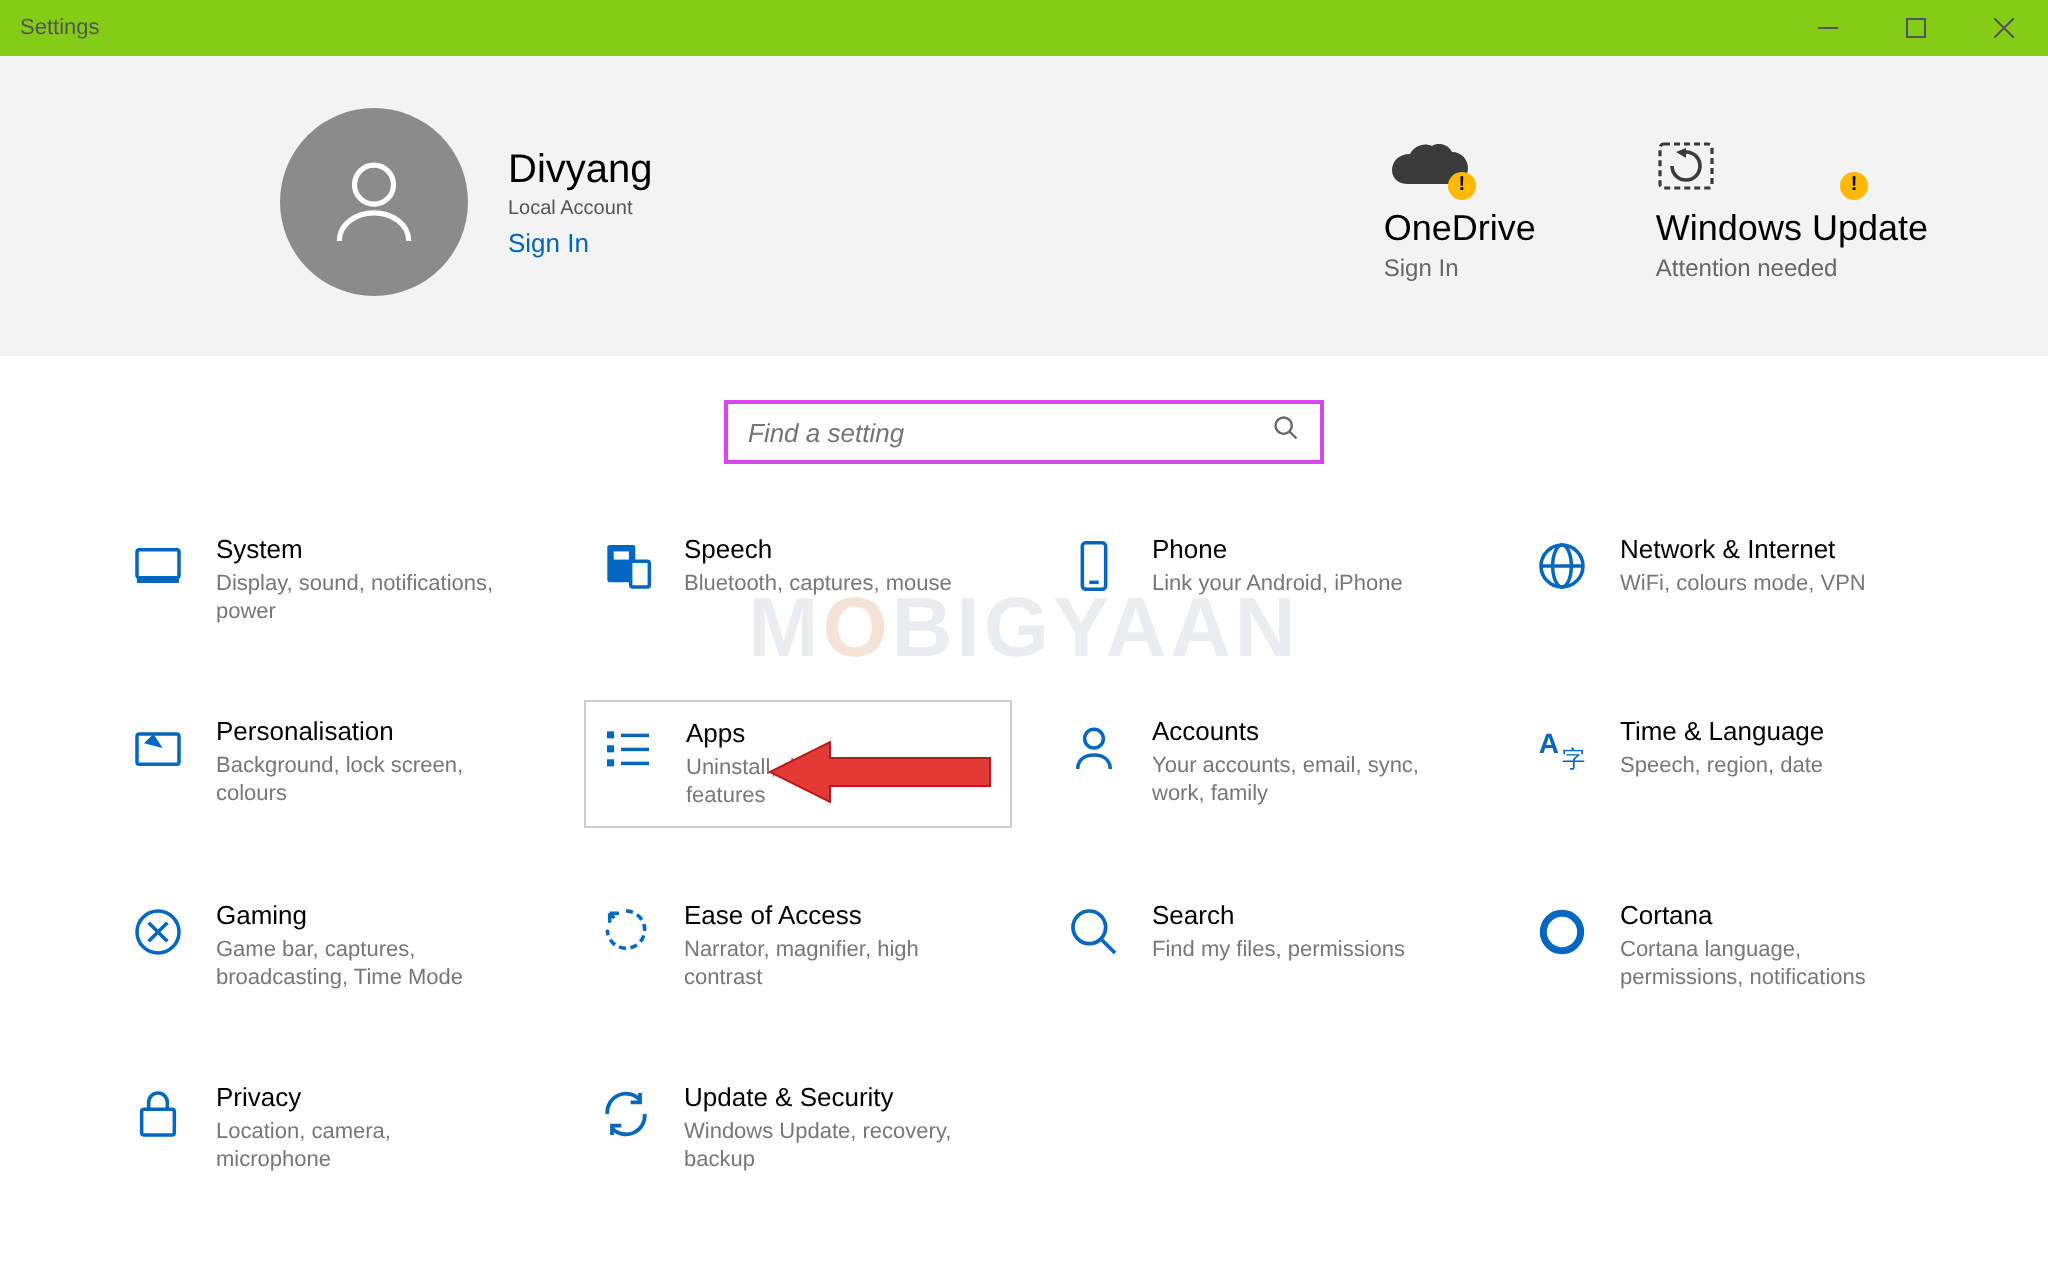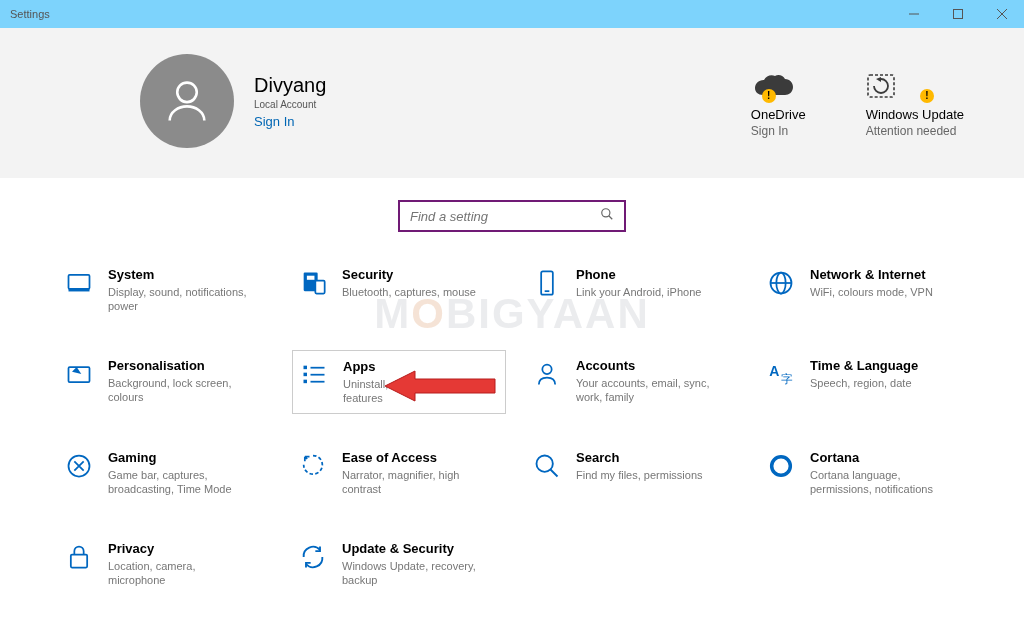--- a/index.html
+++ b/index.html
@@ -1,52 +1,52 @@
 <!DOCTYPE html>
 <html><head>
   <meta charset="utf-8">
   <style>
     * { box-sizing: border-box; margin: 0; padding: 0; font-family: "Segoe UI", Tahoma, sans-serif; }
     body { width: 1024px; height: 639px; background: #fff; overflow: hidden; position: relative; }
 
     
-    .titlebar { height: 28px; display: flex; align-items: center; justify-content: space-between; padding: 0 0 0 10px; background: #7dd3fc; }
+    .titlebar { height: 28px; display: flex; align-items: center; justify-content: space-between; padding: 0 0 0 10px; background: #84cc16; }
     .titlebar .title { font-size: 11px; color: #555; }
     .titlebar .controls { display: flex; }
     .titlebar .controls .btn { width: 44px; height: 28px; display: flex; align-items: center; justify-content: center; }
     .titlebar .controls svg { stroke: #555; }
 
     
     .header { background: #f3f3f3; padding: 26px 60px 30px 140px; display: flex; justify-content: space-between; align-items: center; }
     .user-block { display: flex; align-items: center; gap: 20px; }
     .avatar { width: 94px; height: 94px; border-radius: 50%; background: #8b8b8b; display: flex; align-items: center; justify-content: center; }
     .avatar svg { stroke: #fff; }
     .user-info .name { font-size: 20px; font-weight: 400; color: #000; }
     .user-info .subtext { font-size: 10px; color: #555; margin-top: 2px; }
     .user-info .signin { font-size: 13px; color: #0066b4; margin-top: 4px; cursor: pointer; }
     .status-items { display: flex; gap: 60px; }
     .status-item { text-align: left; }
     .status-item .icon-wrap { height: 36px; display: flex; align-items: flex-end; justify-content: flex-start; margin-bottom: 6px; position: relative; }
     .status-item .icon-wrap .badge { position: absolute; bottom: -2px; right: 30px; width: 14px; height: 14px; background: #ffb900; border-radius: 50%; display:flex;align-items:center;justify-content:center;font-size:10px;color:#000;font-weight:bold; }
-    .status-item .s-title { font-size: 13px; color: #000; text-align: right; }
+    .status-item .s-title { font-size: 18px; color: #000; text-align: right; }
     .status-item .s-sub { font-size: 12px; color: #666; margin-top: 2px; }
 
     
     .search-wrap { display: flex; justify-content: center; padding: 22px 0; }
-    .search { width: 228px; height: 32px; border: 2px solid #701a75; display: flex; align-items: center; padding: 0 10px; }
+    .search { width: 300px; height: 32px; border: 2px solid #d946ef; display: flex; align-items: center; padding: 0 10px; }
     .search input { flex: 1; border: none; outline: none; font-size: 13px; font-style: italic; color: #666; background: transparent; }
     .search .sicon svg { stroke: #666; }
 
     
     .grid { padding: 5px 50px 0 58px; display: grid; grid-template-columns: repeat(4, 1fr); gap: 28px 20px; }
     .cat { display: flex; gap: 14px; padding: 8px 6px; cursor: pointer; position: relative; }
     .cat.highlighted { border: 1px solid #ccc; }
     .cat .cicon { width: 30px; flex-shrink: 0; display: flex; justify-content: center; padding-top: 2px; }
     .cat .cicon svg { stroke: #0067c0; fill: none; }
-    .cat .ctext .ct-title { font-size: 13px; color: #000; font-weight: bold; }
+    .cat .ctext .ct-title { font-size: 13px; color: #000; }
     .cat .ctext .ct-sub { font-size: 11px; color: #777; margin-top: 3px; line-height: 1.3; max-width: 140px; }
 
     
     .arrow-ann { position: absolute; left: 380px; top: 366px; z-index: 10; pointer-events:none; }
 
     
     .watermark { position: absolute; left: 50%; top: 290px; transform: translateX(-50%); font-size: 42px; font-weight: 800; color: rgba(120,130,140,0.15); letter-spacing: 2px; z-index: 5; pointer-events:none; font-family: Arial, sans-serif; }
     .watermark .o { color: rgba(200,100,30,0.18); }
   </style>
 </head>
@@ -146,21 +146,21 @@
     </div>
     <div class="cat">
       <div class="cicon">
         <svg width="28" height="28" viewBox="0 0 24 24" stroke-width="1.5">
           <rect x="4" y="3" width="12" height="16" rx="1" fill="#0067c0" stroke="none"></rect>
           <rect x="6" y="5" width="8" height="5" fill="#fff"></rect>
           <rect x="14" y="10" width="8" height="11" rx="1" fill="#fff" stroke="#0067c0"></rect>
         </svg>
       </div>
       <div class="ctext">
-        <div class="ct-title">Security</div>
+        <div class="ct-title">Speech</div>
         <div class="ct-sub">Bluetooth, captures, mouse</div>
       </div>
     </div>
     <div class="cat">
       <div class="cicon">
         <svg width="28" height="28" viewBox="0 0 24 24" stroke-width="1.5">
           <rect x="7" y="2" width="10" height="20" rx="1.5"></rect>
           <line x1="10" y1="19" x2="14" y2="19"></line>
         </svg>
       </div>

